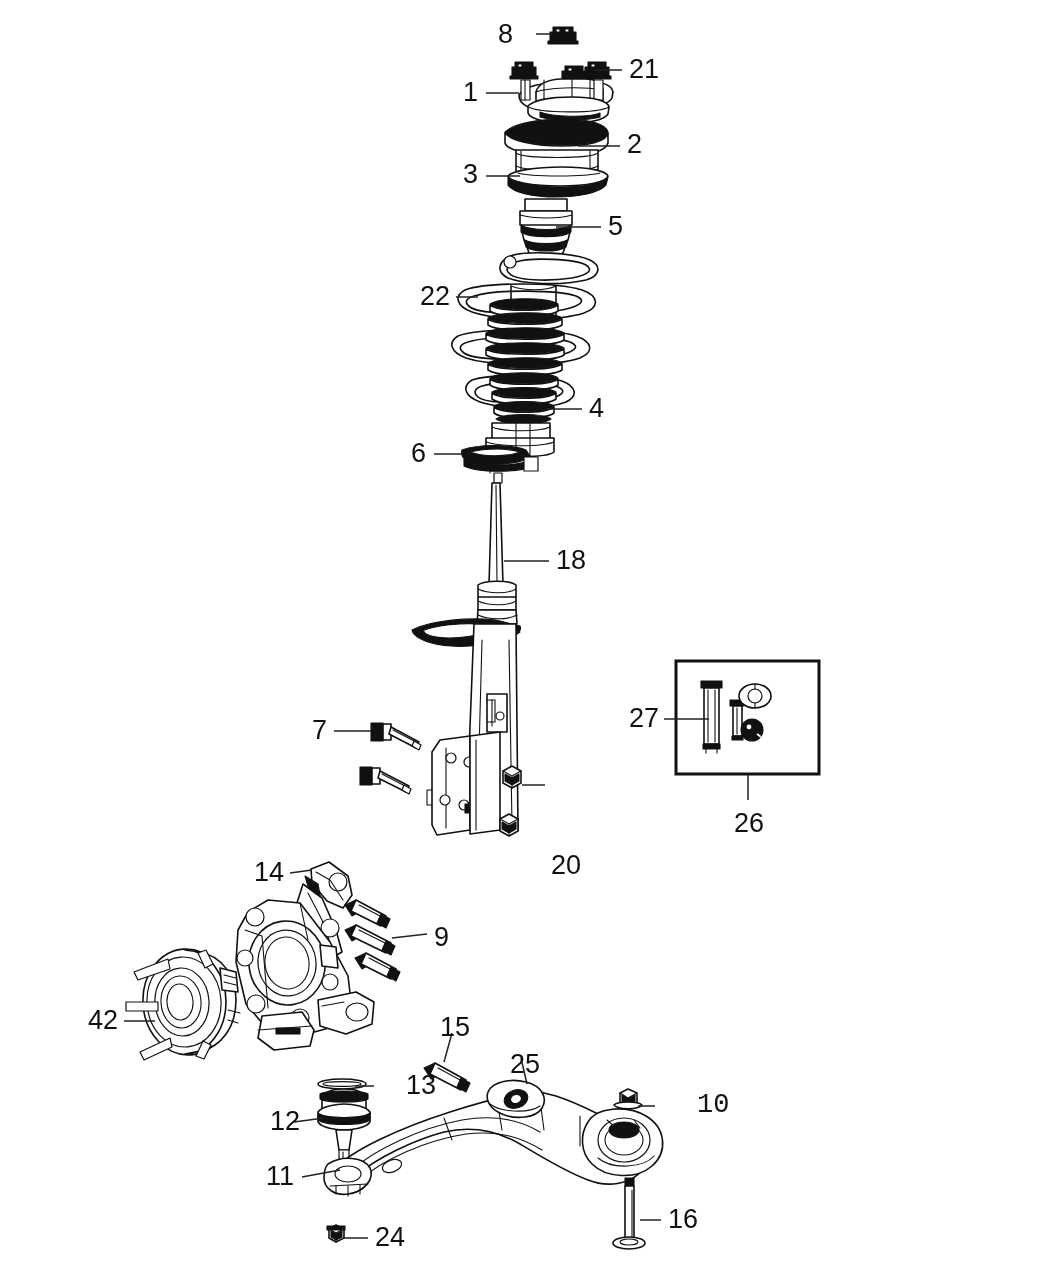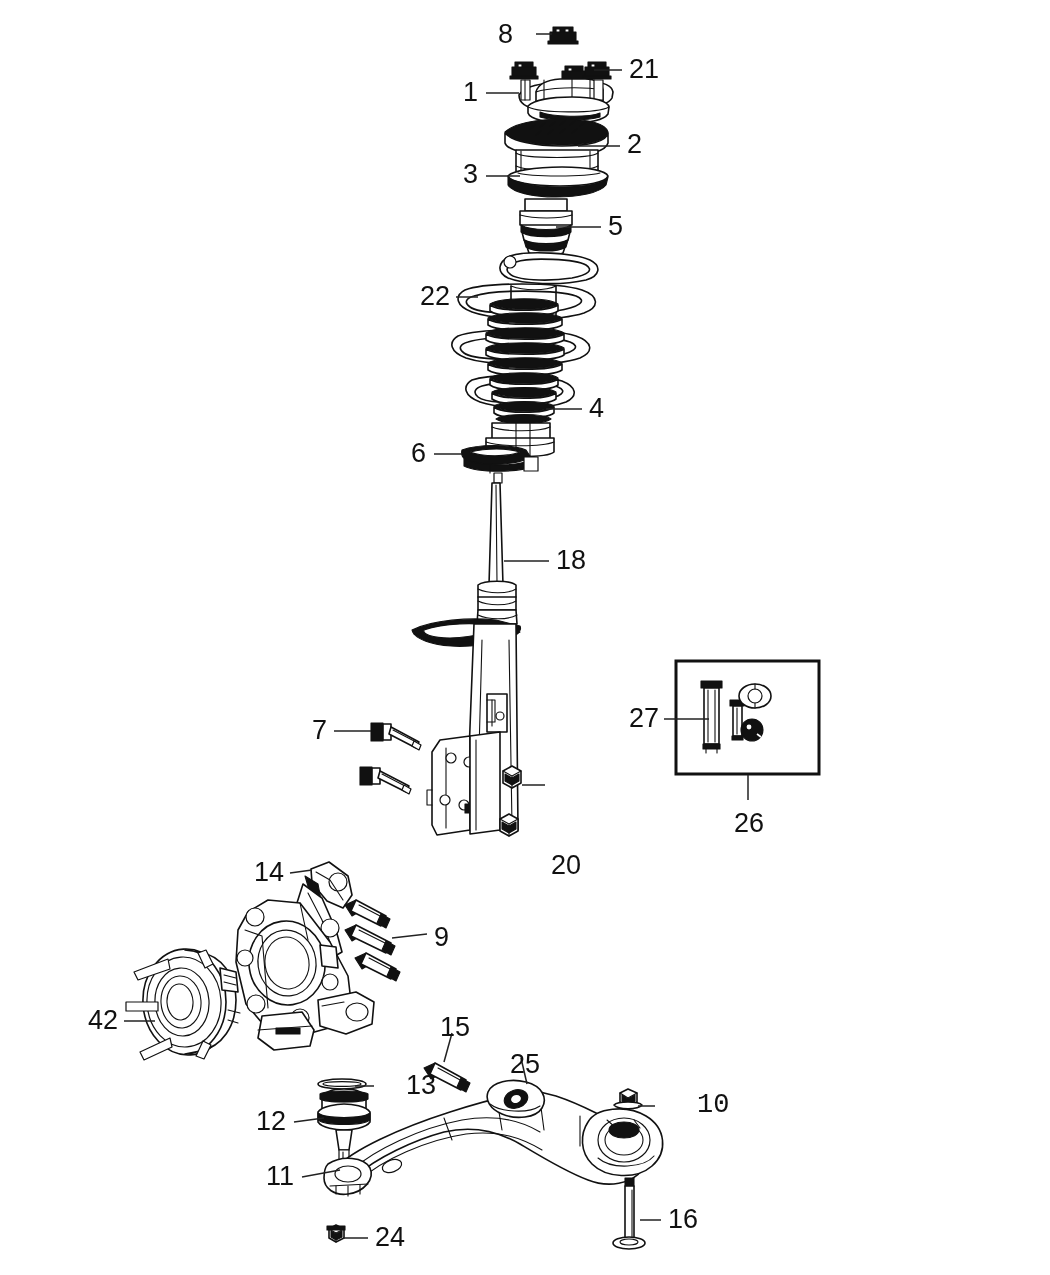--- a/index.html
+++ b/index.html
@@ -543,19 +543,19 @@
       <div class="callout-label" style="left: 551px; top: 804px; margin-top: 48px;">20</div>
       <div class="callout-label" style="left: 629px; top: 705px;">27</div>
       <div class="callout-label" style="left: 734px; top: 810px;">26</div>
       <div class="callout-label" style="left: 254px; top: 859px;">14</div>
       <div class="callout-label" style="left: 434px; top: 924px;">9</div>
       <div class="callout-label" style="left: 88px; top: 1007px;">42</div>
       <div class="callout-label" style="left: 440px; top: 1014px; text-align: center;">15</div>
       <div class="callout-label" style="left: 510px; top: 1040px; margin-top: 11px;">25</div>
       <div class="callout-label" style="left: 381px; top: 1072px; margin-left: 25px;">13</div>
       <div class="callout-label" style="left: 697px; top: 1092px; font-family: Liberation Mono, monospace;">10</div>
-      <div class="callout-label" style="left: 256px; top: 1108px;">12</div>
+      <div class="callout-label" style="left: 270px; top: 1108px;">12</div>
       <div class="callout-label" style="left: 266px; top: 1163px; text-align: right;">11</div>
       <div class="callout-label" style="left: 668px; top: 1206px;">16</div>
       <div class="callout-label" style="left: 375px; top: 1224px;">24</div>
     </div>
 
 </div>
 
 </body></html>

